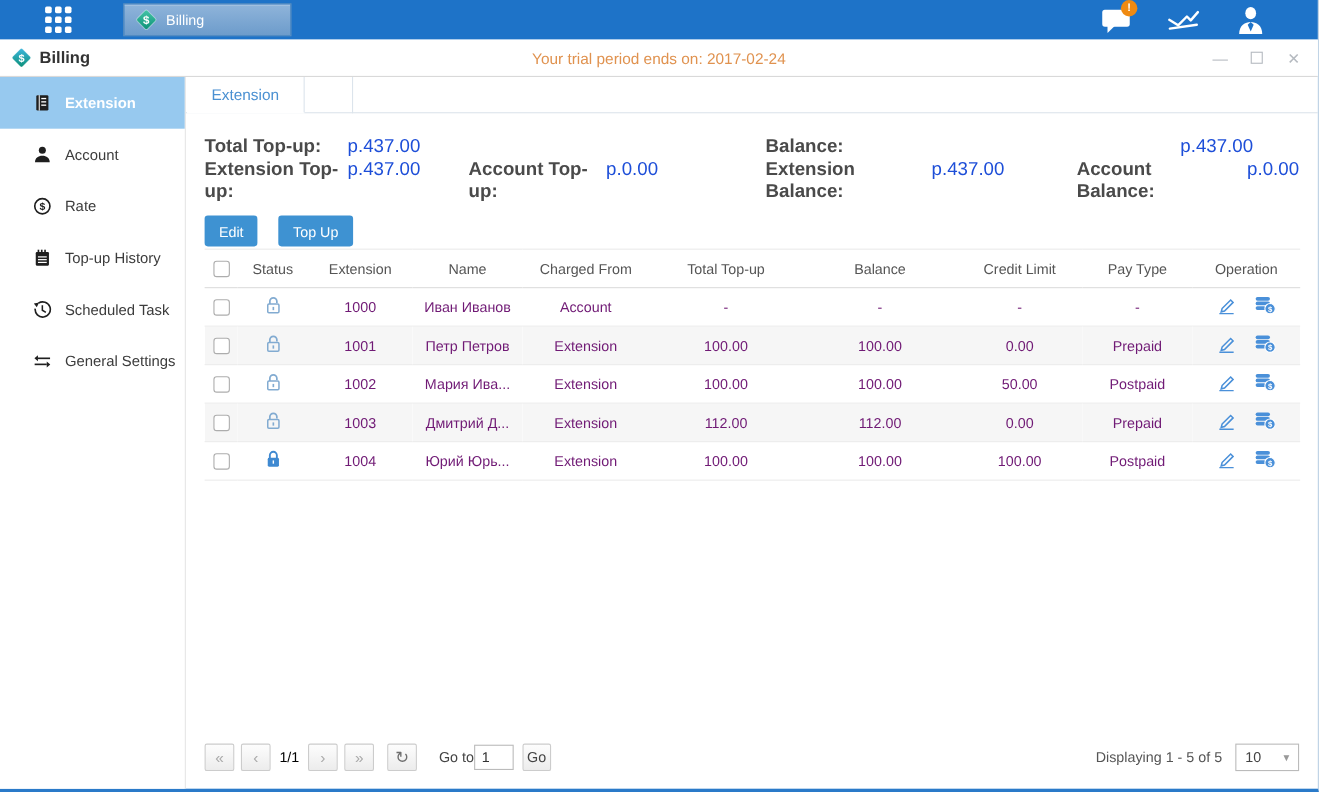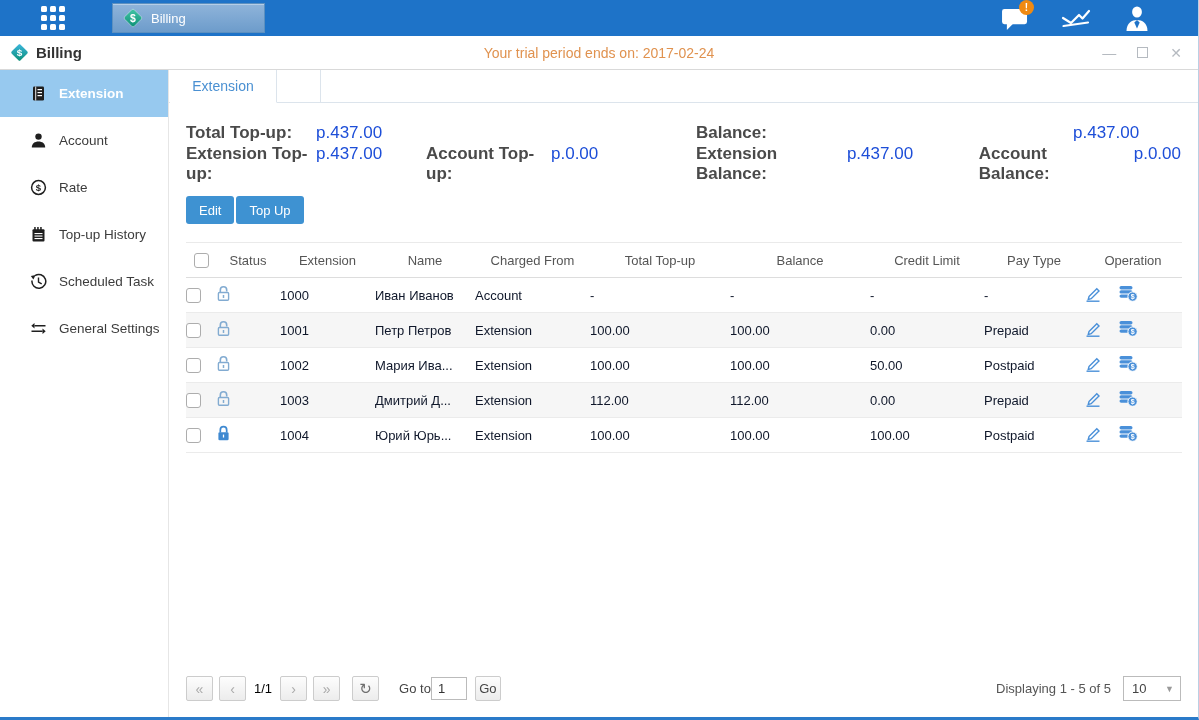--- a/index.html
+++ b/index.html
@@ -59,29 +59,29 @@
   .summary { }
   .sum-row { display:flex; height:31px; align-items:center; font-size:17px; }
   .sum-left { width:510px; display:flex; }
   .sum-right { flex:1; display:flex;justify-content:space-between; }
   .lbl { font-weight:bold; color:#4a4a4a; }
   .val { color:#1d4ed8; }
   .w130 { width:130px; } .w110 { width:110px; } .w125 { width:125px; }
   .w127 { width:127px; } .w108 { width:108px; } .w131 { width:131px; }
 
   
-  .btnrow { margin-top:17px; display:flex; gap:2px; }
+  .btnrow { margin-top:17px; display:flex; gap:19px; }
   .blue-btn { border:none; background:#3e92d2; color:#fff; font-size:13px; height:28px;
     padding:0 13px; border-radius:3px; cursor:pointer; font-family:inherit; }
 
   
-  table { margin-top:18px; border-collapse:collapse; table-layout:fixed; width:996px; }
+  table { margin-top:2px; border-collapse:collapse; table-layout:fixed; width:996px; }
   thead th { height:35px; font-weight:normal; font-size:13px; color:#555; text-align:center;
     border-top:1px solid #eaeaea; border-bottom:1px solid #dddddd; background:#fff; }
-  tbody td { height:35px; font-size:13px; color:#0f172a; 
+  tbody td { height:35px; font-size:13px; color:#701a75; text-align:center;
     border-bottom:1px solid #ebebeb; overflow:hidden; white-space:nowrap; }
   tr.striped td { background:#f6f6f6; }
   .checkbox { display:inline-block; width:15px; height:15px; border:1px solid #adadad;
     border-radius:3px; background:#fff; cursor:pointer; vertical-align:middle; }
   .op-icons { display:inline-flex; gap:16px; align-items:center; }
   .op-icons span { cursor:pointer; display:inline-flex; }
   .lockwrap { display:inline-flex; }
 
   
   .pagination { margin-top:auto; display:flex; align-items:center; font-size:13px; color:#444;

